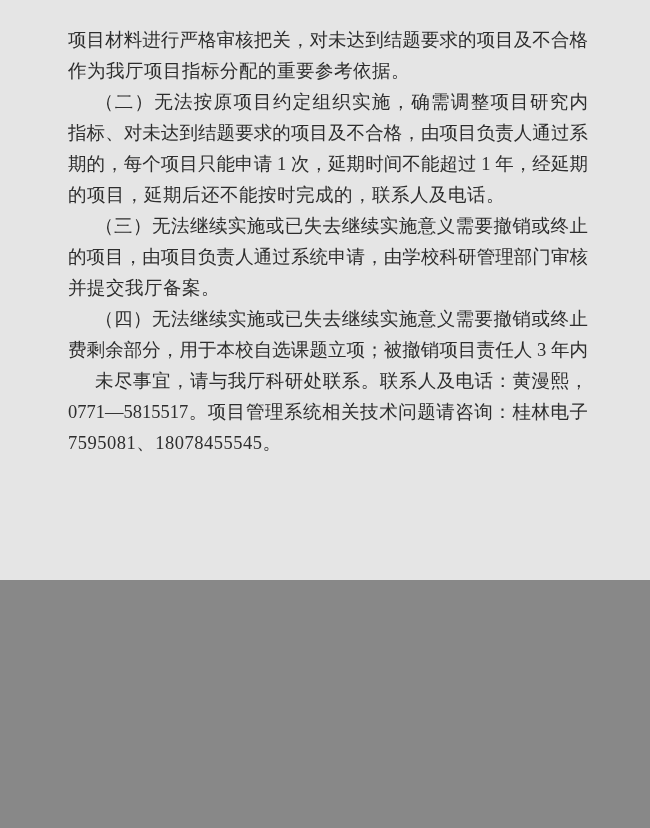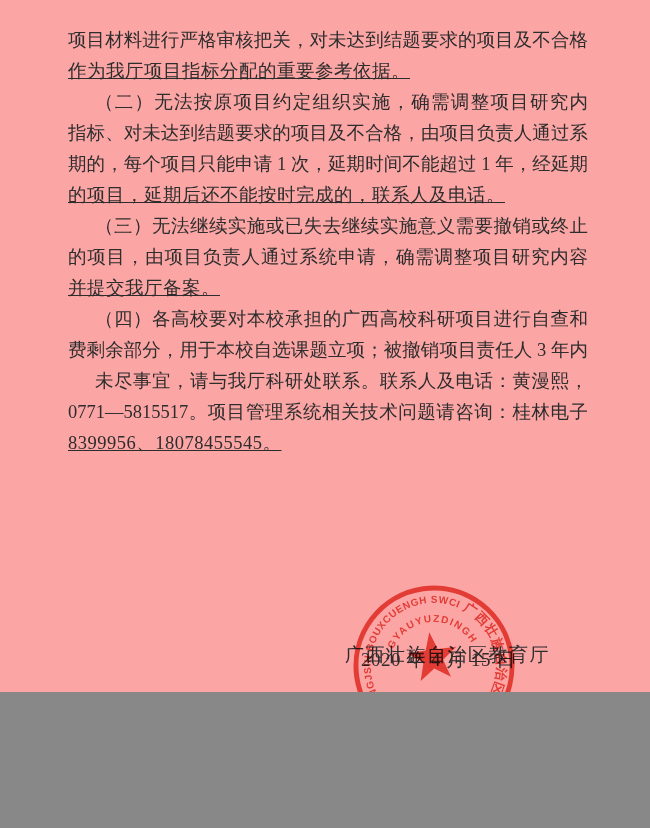--- a/index.html
+++ b/index.html
@@ -1,41 +1,41 @@
 <!DOCTYPE html>
 <html><head>
 <meta charset="utf-8">
 <style>
   html, body { margin: 0; padding: 0; background: #888; }
   .page {
     position: relative;
     width: 650px;
-    height: 692px;
+    height: 580px;
     margin: 0 auto;
-    background: #fca5a5;
+    background: #e5e5e5;
     font-family: "Liberation Serif", "DejaVu Serif", serif;
     color: #2d2d2d;
     overflow: hidden;
   }
   .body-text {
     position: absolute;
     left: 68px;
     top: 25px;
     width: 520px;
   }
   .line {
     height: 31px;
     line-height: 31px;
     font-size: 18.5px;
     overflow: hidden;
     white-space: normal;
   }
   .fill { text-align: justify; text-align-last: justify; }
   .fill-indent { text-align: justify; text-align-last: justify; padding-left: 27px; }
-  .end { text-align: left; text-align-last: left; letter-spacing: 0.5px; text-decoration: underline; }
+  .end { text-align: left; text-align-last: left; letter-spacing: 0.5px; }
 
   .signature-agency {
     position: absolute;
     left: 345px;
     top: 639px;
     height: 31px;
     line-height: 31px;
     font-size: 19px;
     letter-spacing: 1.5px;
   }
@@ -93,27 +93,27 @@
 <div class="page">
 
   <div class="body-text">
       <div class="line fill">项目材料进行严格审核把关，对未达到结题要求的项目及不合格</div>
       <div class="line end">作为我厅项目指标分配的重要参考依据。</div>
       <div class="line fill-indent">（二）无法按原项目约定组织实施，确需调整项目研究内容、</div>
       <div class="line fill">指标、对未达到结题要求的项目及不合格，由项目负责人通过系</div>
       <div class="line fill">期的，每个项目只能申请 1 次，延期时间不能超过 1 年，经延期</div>
       <div class="line end">的项目，延期后还不能按时完成的，联系人及电话。</div>
       <div class="line fill-indent">（三）无法继续实施或已失去继续实施意义需要撤销或终止</div>
-      <div class="line fill">的项目，由项目负责人通过系统申请，确需调整项目研究内容</div>
+      <div class="line fill">的项目，由项目负责人通过系统申请，由学校科研管理部门审核</div>
       <div class="line end">并提交我厅备案。</div>
-      <div class="line fill-indent">（四）各高校要对本校承担的广西高校科研项目进行自查和</div>
+      <div class="line fill-indent">（四）无法继续实施或已失去继续实施意义需要撤销或终止</div>
       <div class="line fill">费剩余部分，用于本校自选课题立项；被撤销项目责任人 3 年内</div>
       <div class="line fill-indent">未尽事宜，请与我厅科研处联系。联系人及电话：黄漫熙，</div>
       <div class="line fill">0771—5815517。项目管理系统相关技术问题请咨询：桂林电子</div>
-      <div class="line end">8399956、18078455545。</div>
+      <div class="line end">7595081、18078455545。</div>
     </div>
 
   <div class="signature-agency">广西壮族自治区教育厅</div>
 
   <div class="signature-date">2020 年 4 月 15 日</div>
 
   <div class="footer-note">（此件依申请公开）</div>
 
   <div class="page-number">—3—</div>
 

